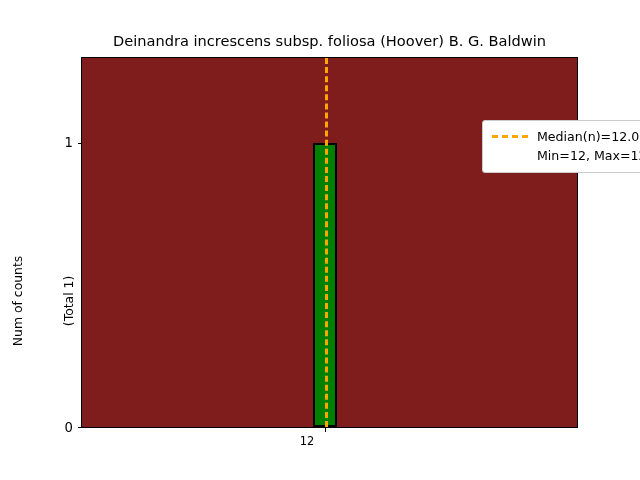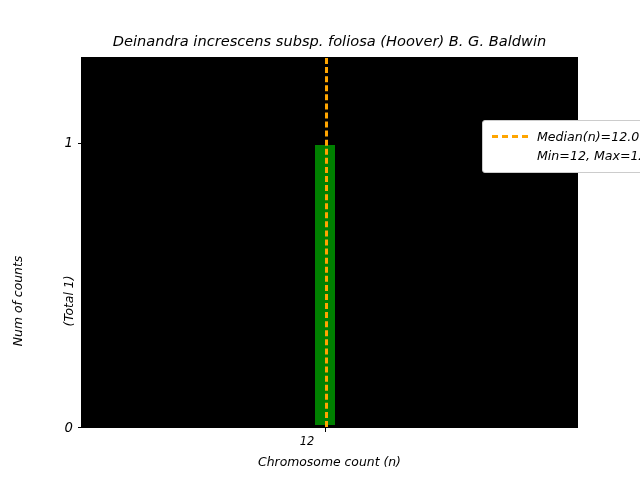--- a/index.html
+++ b/index.html
@@ -7,21 +7,20 @@
     padding: 0;
     background: #ffffff;
   }
   #figure {
     position: relative;
     width: 640px;
     height: 480px;
     background: #ffffff;
     font-family: "DejaVu Sans", sans-serif;
     overflow: hidden;
-    font-style: italic;
   }
 
   
   #chart-title {
     position: absolute;
     left: 81px;
     top: 32px;
     width: 497px;
     text-align: center;
     font-size: 14.6px;
@@ -31,21 +30,21 @@
 
   
   #plot-area {
     position: absolute;
     left: 81px;
     top: 57px;
     width: 497px;
     height: 371px;
     border: 1.3px solid #000000;
     box-sizing: border-box;
-    background: #000000;
+    background: #7f1d1d;
   }
   #plot-inner {
     position: absolute;
     inset: 0;
     overflow: hidden;
   }
 
   
   .bar {
     position: absolute;
@@ -195,20 +194,19 @@
   <div class="ytick-mark" style="top: 142.7px;"></div>
 
   <div id="ytick-labels-holder">
     <div class="ytick-label" style="top: 421px;">0</div>
     <div class="ytick-label" style="top: 136px;">1</div>
   </div>
 
   <div class="xtick-mark" style="left: 324.8px;"></div>
   <div class="xtick-label" style="left: 272px;">12</div>
 
-  <div id="xlabel">Chromosome count (n)</div>
 
   <div id="ylabel">
     <span class="yl-line">Num of counts</span>
     <span class="yl-line">(Total 1)</span>
   </div>
 
 </div>
 
 </body></html>

